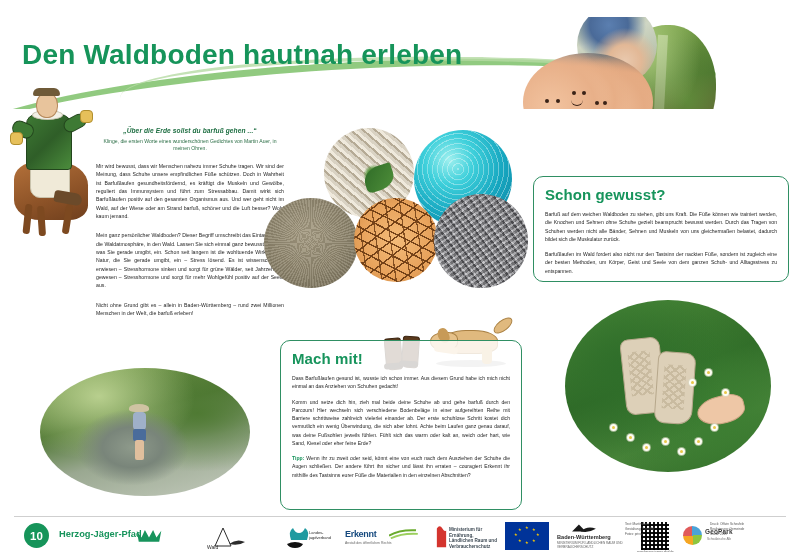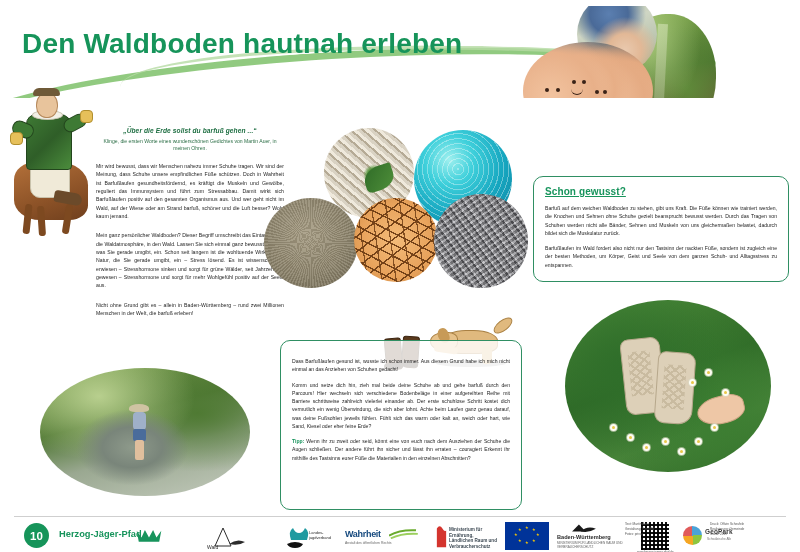--- a/index.html
+++ b/index.html
@@ -7,21 +7,21 @@
     width:800px;height:552px;
     background:#ffffff;
     font-family:"Liberation Sans", sans-serif;
     color:#1a1a1a;
     overflow:hidden;
     position:relative;
   }
   .board{position:absolute;inset:0;background:#fff;}
 
   
-  .header{position:absolute;left:0;top:6px;width:716px;height:92px;overflow:hidden;}
+  .header{position:absolute;left:0;top:17px;width:716px;height:92px;overflow:hidden;}
   .title{
     position:absolute;left:22px;top:22px;
     font-size:28px;font-weight:bold;letter-spacing:.2px;
     color:#16945a;font-family:"Liberation Sans", sans-serif;
     white-space:nowrap;
   }
   .swoosh{
     position:absolute;left:-60px;top:46px;width:790px;height:120px;
     border-radius:50%;
     border-top:7px solid #8cc87a;
@@ -157,21 +157,21 @@
   .mini-boots{position:absolute;left:385px;top:336px;width:46px;height:34px;}
   .mb{position:absolute;width:15px;height:30px;background:#5a3a1d;border-radius:3px 3px 4px 6px;border:1px solid #3a2410;}
   .mb:after{content:"";position:absolute;left:-3px;bottom:0;width:19px;height:6px;background:#2f2116;border-radius:3px;}
 
   
   .box{
     position:absolute;border:1.4px solid #2f8f63;border-radius:10px;
     background:rgba(255,255,255,.82);
   }
   .box-h{
-    color:#17945c;font-weight:bold;font-size:10px;letter-spacing:.1px;text-decoration:underline;
+    color:#17945c;font-weight:bold;font-size:15px;letter-spacing:.1px;
   }
   .box-p{
     font-size:5.1px;line-height:1.62;text-align:justify;color:#232323;margin-top:7px;
   }
   .tipp{color:#17945c;font-weight:bold;}
 
   #schon{left:533px;top:176px;width:256px;height:106px;padding:9px 11px;box-sizing:border-box;}
   #mach{left:280px;top:340px;width:242px;height:170px;padding:9px 11px;box-sizing:border-box;}
 
   
@@ -325,20 +325,21 @@
     <div class="d-shadow"></div>
     <div class="d-tail"></div>
     <div class="d-body"></div>
     <div class="d-legB"></div>
     <div class="d-head"></div>
     <div class="d-ear"></div>
     <div class="d-legF"></div>
   </div>
 
   <div class="box" id="mach">
+    <div class="box-h">Mach mit!</div>
     <div class="box-p">Dass Barfußlaufen gesund ist, wusste ich schon immer. Aus diesem Grund habe ich mich nicht einmal an das Anziehen von Schuhen gedacht!</div>
     <div class="box-p">Komm und setze dich hin, zieh mal beide deine Schuhe ab und gehe barfuß durch den Parcours! Hier wechseln sich verschiedene Bodenbeläge in einer aufgereihten Reihe mit Barriere schrittweise zahlreich vielerlei einander ab. Der erste schuhlose Schritt kostet dich vermutlich ein wenig Überwindung, die sich aber lohnt. Achte beim Laufen ganz genau darauf, was deine Fußsohlen jeweils fühlen. Fühlt sich das warm oder kalt an, weich oder hart, wie Sand, Kiesel oder eher feine Erde?</div>
     <div class="box-p">
       <span class="tipp">Tipp:</span>
       <span>Wenn ihr zu zweit oder seid, könnt eine von euch nach dem Ausziehen der Schuhe die Augen schließen. Der andere führt ihn sicher und lässt ihn erraten – couragiert Erkennt ihr mithilfe des Tastsinns eurer Füße die Materialien in den einzelnen Abschnitten?</span>
     </div>
   </div>
 
   <div class="photo-stream">
     <div class="ps-girl">
@@ -385,21 +386,21 @@
       </svg>
 
       <svg class="logo lg-deer" viewBox="0 0 56 28">
         <path d="M14 18 q-3 -9 2 -12 q2 5 6 5 q4 0 6 -5 q5 3 2 12 Z" fill="#1f9aa0"></path>
         <path d="M10 22 q8 -4 16 0 q-2 4 -8 4 q-6 0 -8 -4 Z" fill="#111"></path>
         <text x="32" y="12" font-size="4" fill="#2b2b2b" font-family="Liberation Sans, sans-serif">Landes-</text>
         <text x="32" y="17" font-size="4" fill="#2b2b2b" font-family="Liberation Sans, sans-serif">jagdverband</text>
       </svg>
 
       <div class="logo lg-forstbw">
-        <div class="fb-txt">Wahrheit</div>
+        <div class="fb-txt">Erkennt</div>
         <svg viewBox="0 0 40 12" style="position:absolute;left:44px;top:5px;width:36px;height:12px">
           <path d="M0 9 q12 -7 30 -6" stroke="#6aab2e" stroke-width="2.2" fill="none"></path>
           <path d="M2 12 q12 -6 30 -5" stroke="#9ccf5e" stroke-width="2" fill="none"></path>
         </svg>
         <div class="fb-sub">Anstalt des öffentlichen Rechts</div>
       </div>
 
       <div class="logo lg-mlr">
         <svg viewBox="0 0 14 28" style="position:absolute;left:0;top:0;width:13px;height:28px">
           <path d="M2 26 L2 6 q3 -5 6 0 q2 4 4 2 L12 26 Z" fill="#d4342e"></path>

